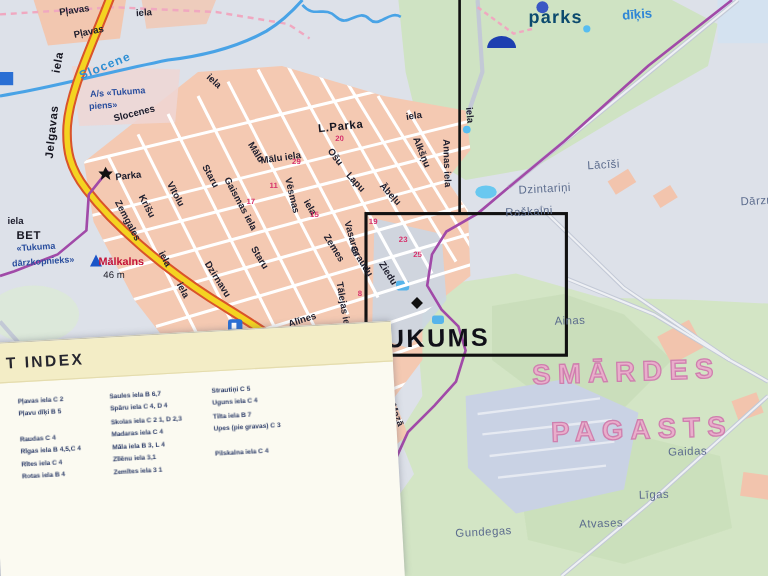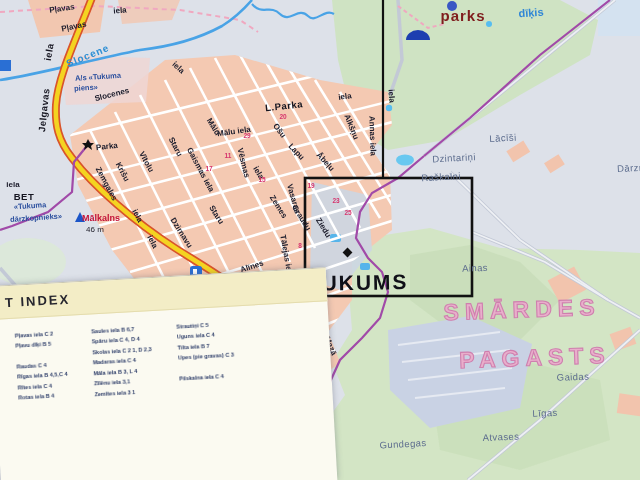--- a/index.html
+++ b/index.html
@@ -9,21 +9,21 @@
   #labels{position:absolute;left:0;top:0;width:640px;height:480px;}
   .lbl{position:absolute;white-space:nowrap;transform-origin:center;line-height:1;}
   .st  {font-size:8px;font-weight:700;color:#20202f;}
   .stb {font-size:9.5px;font-weight:700;color:#151520;letter-spacing:.5px;}
   .gray{font-size:9.5px;color:#5d6d8e;letter-spacing:.4px;}
   .blue{font-size:7.5px;font-weight:700;color:#2b4f9e;}
   .river{font-size:10px;font-weight:700;color:#2e8fd4;letter-spacing:1px;}
   .num {font-size:6.5px;font-weight:700;color:#d6336c;}
   .peak{font-size:9px;font-weight:700;color:#c31238;}
   .elev{font-size:8px;color:#23232e;}
-  .parks{font-size:15px;font-weight:700;color:#7f1d1d;letter-spacing:1px;}
+  .parks{font-size:15px;font-weight:700;color:#0c4a6e;letter-spacing:1px;}
   .dikis{font-size:11px;font-weight:700;color:#2f86d6;}
   .big {font-size:21px;font-weight:700;color:#101018;letter-spacing:2px;}
   .outline{font-size:23px;font-weight:700;letter-spacing:6px;color:#e9aecb;
            -webkit-text-stroke:1.1px #cf7fae;}
   
   #index-panel{position:absolute;left:-10px;top:286px;width:336px;height:212px;
     background:#fbfaf1;transform:rotate(-3.2deg);transform-origin:left top;
     box-shadow:0 0 6px rgba(90,95,110,.45);border-top:1px solid #c9c6b2;}
   #index-header{background:#f3edc6;height:32px;display:flex;align-items:center;
     padding-left:14px;border-bottom:1px solid #e4dcae;}

